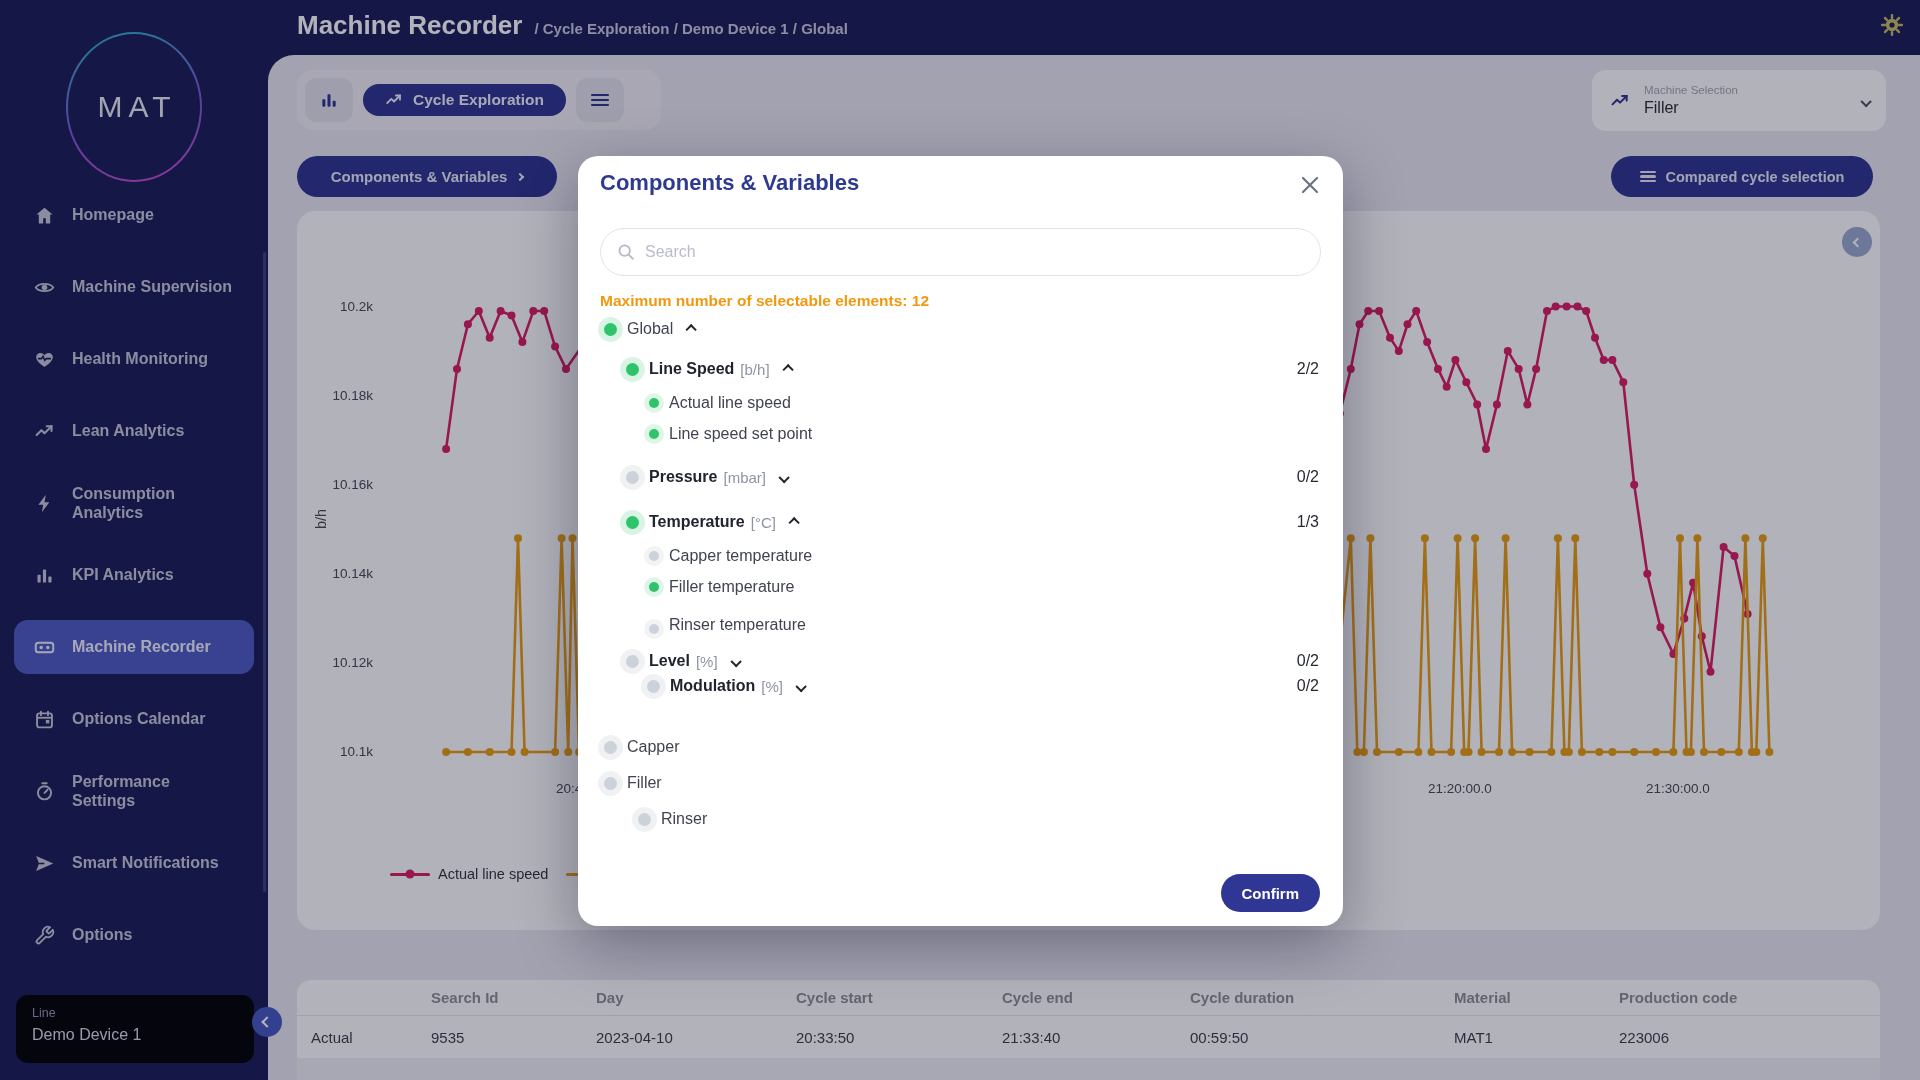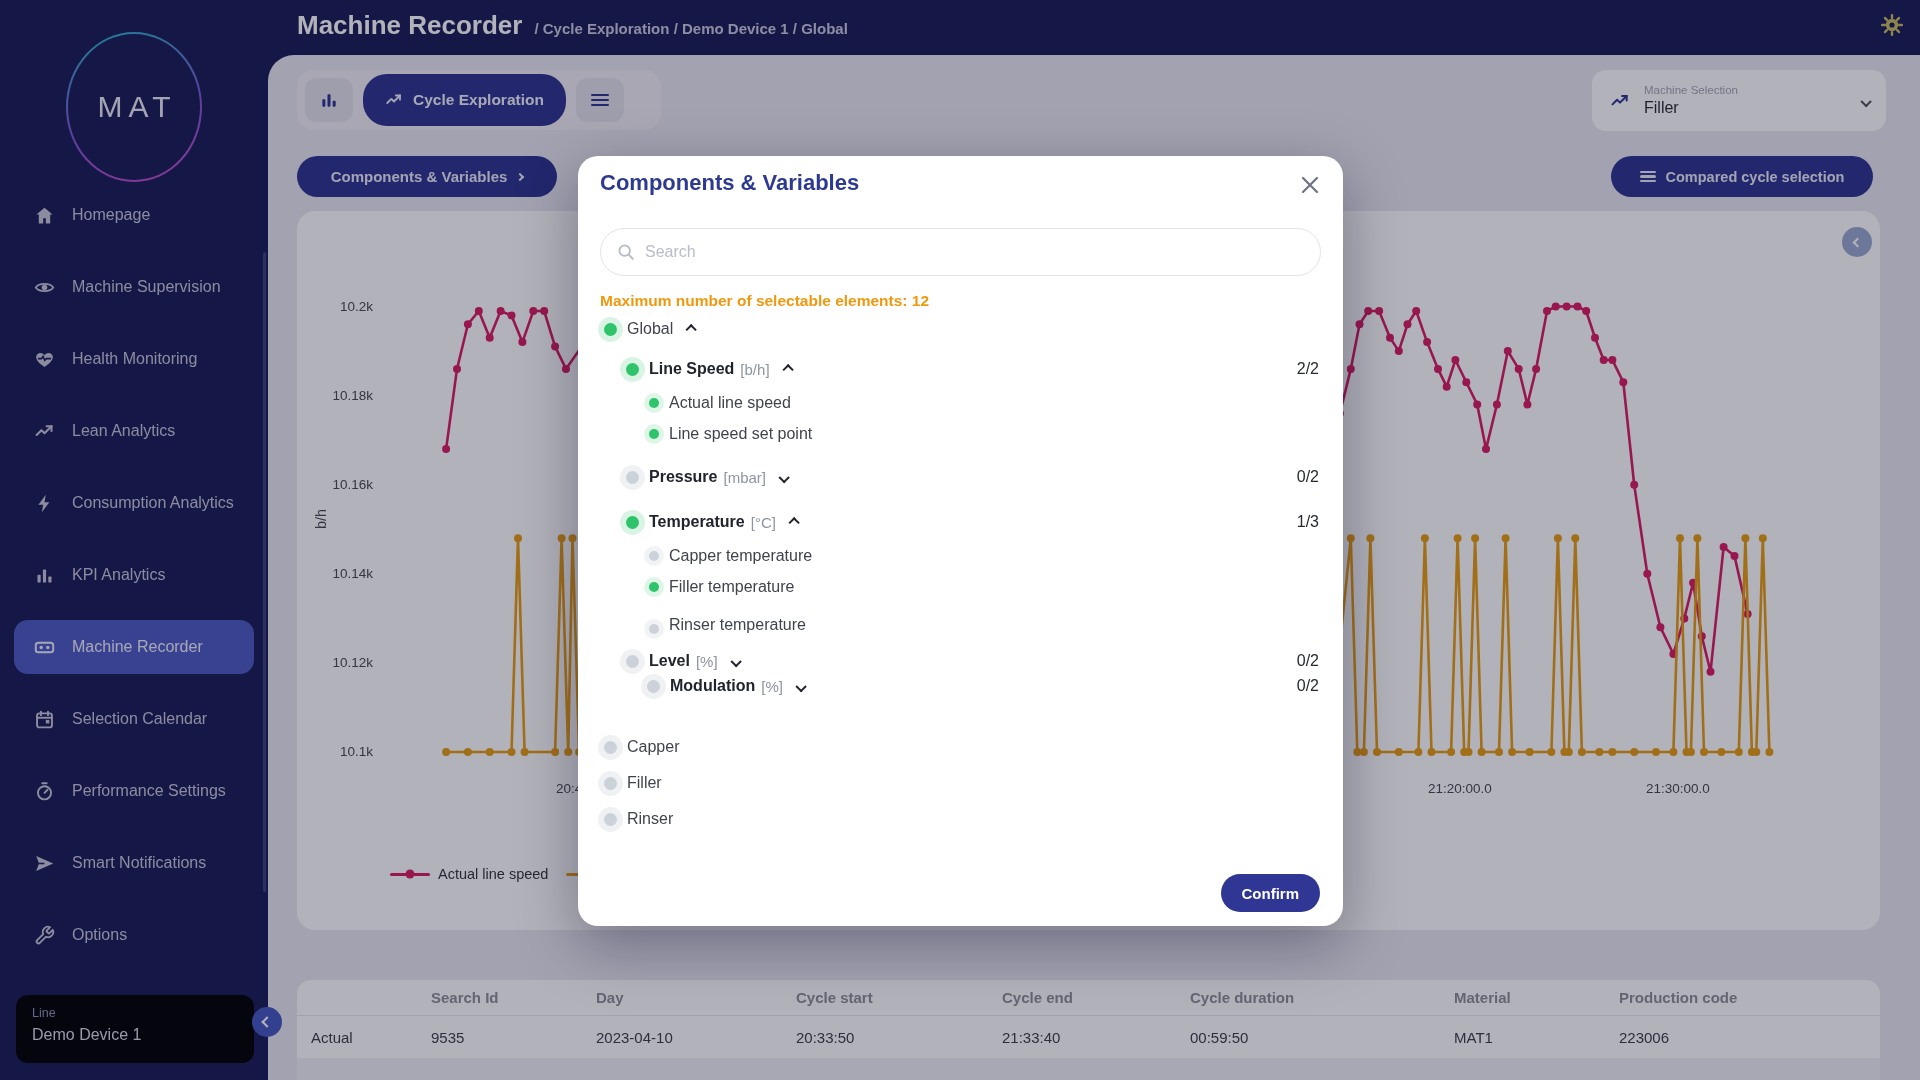--- a/index.html
+++ b/index.html
@@ -4,42 +4,42 @@
 <style>
 *{margin:0;padding:0;box-sizing:border-box}
 html,body{width:1920px;height:1080px;overflow:hidden}
 body{background:#191b55;font-family:"Liberation Sans","DejaVu Sans",sans-serif;position:relative}
 
 
 .sidebar{position:absolute;left:0;top:0;width:268px;height:1080px;background:#191b55;z-index:2}
 .logo-ring{position:absolute;left:66px;top:32px;width:136px;height:150px;border-radius:50%;background:linear-gradient(165deg,#27b7c8 0%,#7d57d8 55%,#c94bc8 100%);padding:2px}
 .logo-inner{width:100%;height:100%;border-radius:50%;background:#191b55;display:flex;align-items:center;justify-content:center;color:#e9eaf3;font-size:30px;font-weight:400;letter-spacing:6px;padding-left:6px}
 .nav{position:absolute;left:0;top:179px;width:268px}
-.nav-item{height:72px;display:flex;align-items:center;padding:0 12px 0 34px;gap:17px;color:#c6c8d9;font-size:16px;font-weight:400;line-height:1.2;cursor:pointer}
+.nav-item{height:72px;display:flex;align-items:center;padding:0 12px 0 34px;gap:17px;color:#c6c8d9;font-size:16px;font-weight:700;line-height:1.2;cursor:pointer}
 .nav-item svg{width:21px;height:21px;flex:none}
 .nav-item span{max-width:162px}
 .nav-item.active{height:54px;margin:9px 14px;padding:0 12px 0 20px;background:#4d5ac1;border-radius:14px;color:#eef0fb}
 .sb-scroll{position:absolute;left:263px;top:252px;width:3px;height:640px;background:#3c3f7d;border-radius:2px}
 .device-card{position:absolute;left:16px;top:995px;width:238px;height:68px;background:#000000;border-radius:12px;padding:11px 16px}
 .device-label{font-size:12.5px;color:#8f93b8}
 .device-name{font-size:16px;color:#d9dbe9;margin-top:6px}
 .collapse-btn{position:absolute;left:252px;top:1007px;width:30px;height:30px;border-radius:50%;background:#4456c0;display:flex;align-items:center;justify-content:center;z-index:3}
 
 
 .page-header{position:absolute;left:297px;top:10px;display:flex;align-items:baseline;gap:12px;z-index:2}
 .page-title{font-size:26px;font-weight:700;color:#fff}
 .crumb{font-size:15px;font-weight:600;color:#c9cbdd}
 .gear{position:absolute;right:16px;top:13px;width:24px;height:24px;z-index:2}
 
 
 .content{position:absolute;left:268px;top:55px;width:1652px;height:1025px;background:#e9e8f0;border-top-left-radius:26px;z-index:1}
 .toolbar-card{position:absolute;left:29px;top:15px;width:364px;height:60px;background:#f0eff5;border-radius:16px;display:flex;align-items:center;padding:0 8px;gap:10px}
 .icon-btn{width:48px;height:44px;border-radius:12px;background:#e3e2eb;display:flex;align-items:center;justify-content:center;color:#2c3390;cursor:pointer}
 .icon-btn svg{width:20px;height:20px}
-.primary-tab{height:52px;border-radius:24px;background:#2c3390;color:#f0f1fa;display:flex;align-items:center;gap:10px;padding:0 22px;font-size:15.5px;font-weight:700;cursor:pointer}
+.primary-tab{height:32px;border-radius:24px;background:#2c3390;color:#f0f1fa;display:flex;align-items:center;gap:10px;padding:0 22px;font-size:15.5px;font-weight:700;cursor:pointer}
 .primary-tab svg{width:18px;height:18px}
 .menu-lines span{display:block;width:18px;height:2.6px;background:#2c3390;border-radius:2px;margin:2.6px 0}
 .machine-card{position:absolute;left:1324px;top:15px;width:294px;height:61px;background:#fff;border-radius:14px;display:flex;align-items:center;padding:0 18px;gap:14px;cursor:pointer}
 .machine-card svg{width:20px;height:20px;color:#2c3390;flex:none}
 .ms-label{font-size:11.5px;color:#a3a6b3}
 .ms-value{font-size:16px;color:#2b2b35;margin-top:3px}
 .pill{position:absolute;height:41px;border-radius:21px;background:#2c3390;color:#e9eaf5;display:flex;align-items:center;justify-content:center;gap:10px;font-size:15px;font-weight:700;cursor:pointer}
 #cv-pill{left:29px;top:101px;width:260px}
 #cc-pill{left:1343px;top:101px;width:262px;font-size:14.5px}
 .mini-lines span{display:block;width:16px;height:2.4px;background:#e9eaf5;border-radius:2px;margin:2.2px 0}
@@ -154,21 +154,21 @@
         </svg>
         <span>Machine Recorder</span>
       </div>
       <div class="nav-item">
         <svg viewBox="0 0 24 24">
           <rect x="3.5" y="5" width="17" height="16" rx="2.5" fill="none" stroke="currentColor" stroke-width="2.2"></rect>
           <path d="M3.5 10h17" stroke="currentColor" stroke-width="2.2"></path>
           <path d="M8 3v4M16 3v4" stroke="currentColor" stroke-width="2.2" stroke-linecap="round"></path>
           <rect x="13.5" y="12.5" width="4" height="4" fill="currentColor"></rect>
         </svg>
-        <span>Selection Calendar</span>
+        <span>Options Calendar</span>
       </div>
       <div class="nav-item">
         <svg viewBox="0 0 24 24">
           <circle cx="12" cy="13.5" r="7.5" fill="none" stroke="currentColor" stroke-width="2.2"></circle>
           <path d="M12 13.5l3.5-3.5" stroke="currentColor" stroke-width="2.2" stroke-linecap="round"></path>
           <path d="M9.5 2.5h5" stroke="currentColor" stroke-width="2.2" stroke-linecap="round"></path>
         </svg>
         <span>Performance Settings</span>
       </div>
       <div class="nav-item">
@@ -583,19 +583,19 @@
         <span class="t-count">0/2</span>
       </div>
       <div class="trow" style="top: 576px;">
         <span class="dot gray big" style="margin-left:26px"></span>
         <span class="t-label">Capper</span>
       </div>
       <div class="trow" style="top: 612px;">
         <span class="dot gray big" style="margin-left:26px"></span>
         <span class="t-label">Filler</span>
       </div>
-      <div class="trow" style="top: 648px;">
+      <div class="trow" style="top: 648px; margin-left: 34px;">
         <span class="dot gray big" style="margin-left:26px"></span>
         <span class="t-label">Rinser</span>
       </div>
     </div>
   <button class="confirm-btn">Confirm</button>
 </div>
 
 </body></html>

